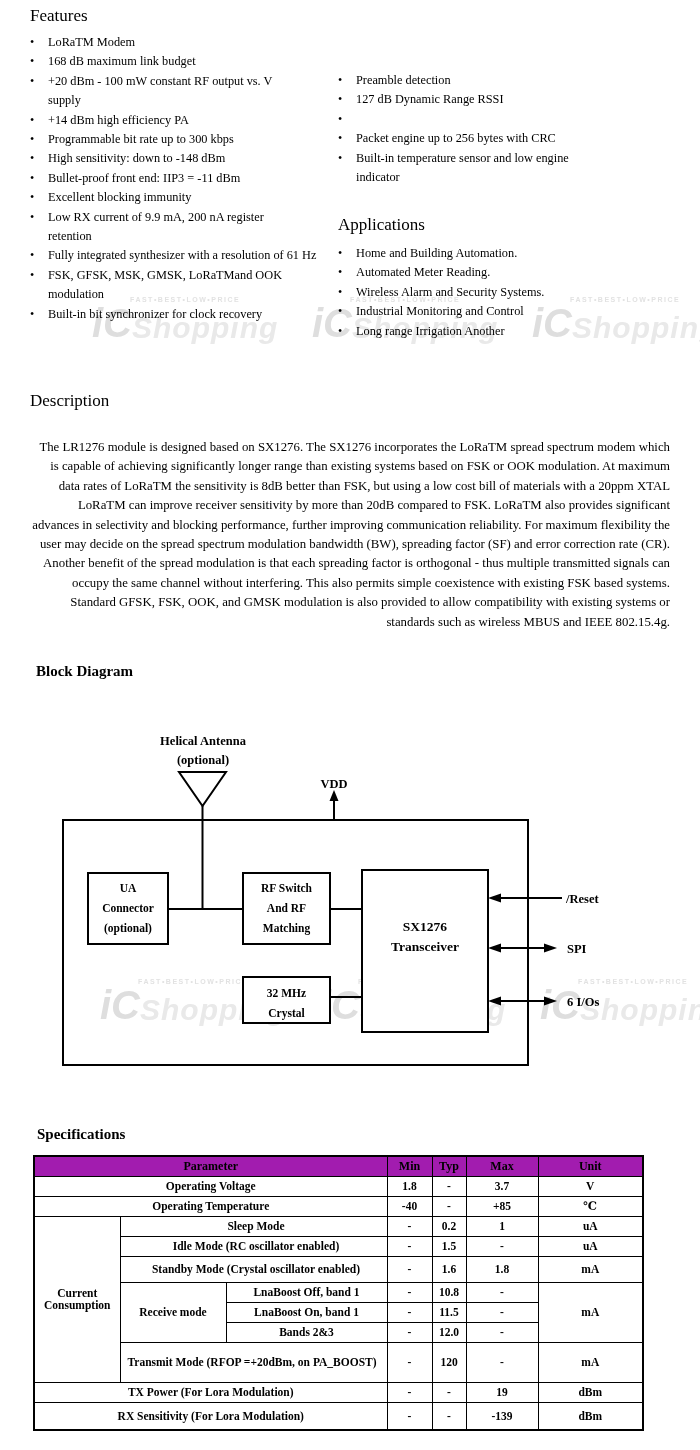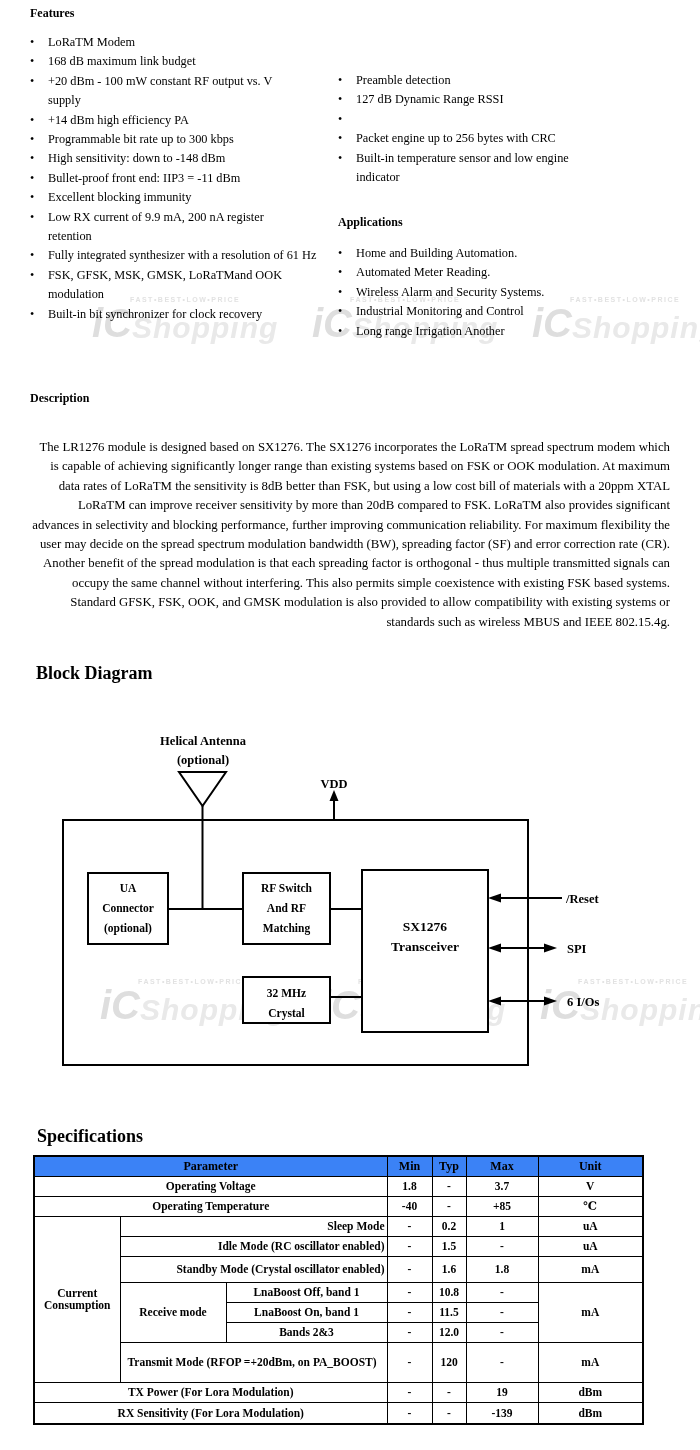--- a/index.html
+++ b/index.html
@@ -3,22 +3,22 @@
 <meta charset="utf-8">
 <style>
   html,body{margin:0;padding:0;}
   body{
     width:700px;height:1450px;background:#ffffff;color:#000;
     font-family:"Liberation Serif","DejaVu Serif",serif;
     position:relative;overflow:hidden;
   }
   .abs{position:absolute;}
   
-  .h1{font-size:12px;font-weight:bold;}
-  .h2{font-size:18px;font-weight:bold;}
+  .h1{font-size:17px;font-weight:normal;}
+  .h2{font-size:15px;font-weight:bold;}
   
   .blist{font-size:12.3px;line-height:19.4px;}
   .bitem{display:flex;align-items:flex-start;}
   .bullet{flex:0 0 18px;}
   .bullet::before{content:"\2022";font-size:12px;}
   .btext{display:block;}
   
   .para{font-size:12.8px;line-height:19.4px;text-align:right;}
   
   .wm{position:absolute;z-index:0;pointer-events:none;}
@@ -31,22 +31,22 @@
     font-size:30px;color:#e9e9e9;letter-spacing:1px;}
   .content{position:relative;z-index:1;}
   
   svg text{font-family:"Liberation Serif","DejaVu Serif",serif;font-weight:bold;}
   
   .spec-table{border-collapse:collapse;table-layout:fixed;width:609px;
     font-family:"Liberation Serif","DejaVu Serif",serif;font-size:11.5px;font-weight:bold;
     border:2px solid #000;}
   .spec-table td{border:1px solid #000;text-align:center;vertical-align:middle;
     padding:0 2px;overflow:hidden;}
-  .spec-table tr.hdr td{background:#3b82f6;font-size:12px;}
-  .spec-table td.pl{text-align:right;padding-left:7px;}
+  .spec-table tr.hdr td{background:#a21caf;font-size:12px;}
+  .spec-table td.pl{text-align:center;padding-left:7px;}
   .spec-table td.just{text-align:justify;padding-right:6px;}
 </style>
 </head>
 <body>
 
 <div class="wm" style="left:92px;top:296px;">
   <div class="wm-tagline">FAST•BEST•LOW•PRICE</div>
   <div class="wm-row">
       <span class="wm-logo">iC</span>
       <span class="wm-brand">Shopping</span>
@@ -329,21 +329,21 @@
       <td>-</td>
       <td>mA</td>
     </tr>
     <tr style="height:20px">
       <td colspan="3">TX Power (For Lora Modulation)</td>
       <td>-</td>
       <td>-</td>
       <td>19</td>
       <td>dBm</td>
     </tr>
-    <tr style="height:22px">
+    <tr style="height:28px">
       <td colspan="3">RX Sensitivity (For Lora Modulation)</td>
       <td>-</td>
       <td>-</td>
       <td>-139</td>
       <td>dBm</td>
     </tr>
   </tbody>
     </table>
 
 </div>

